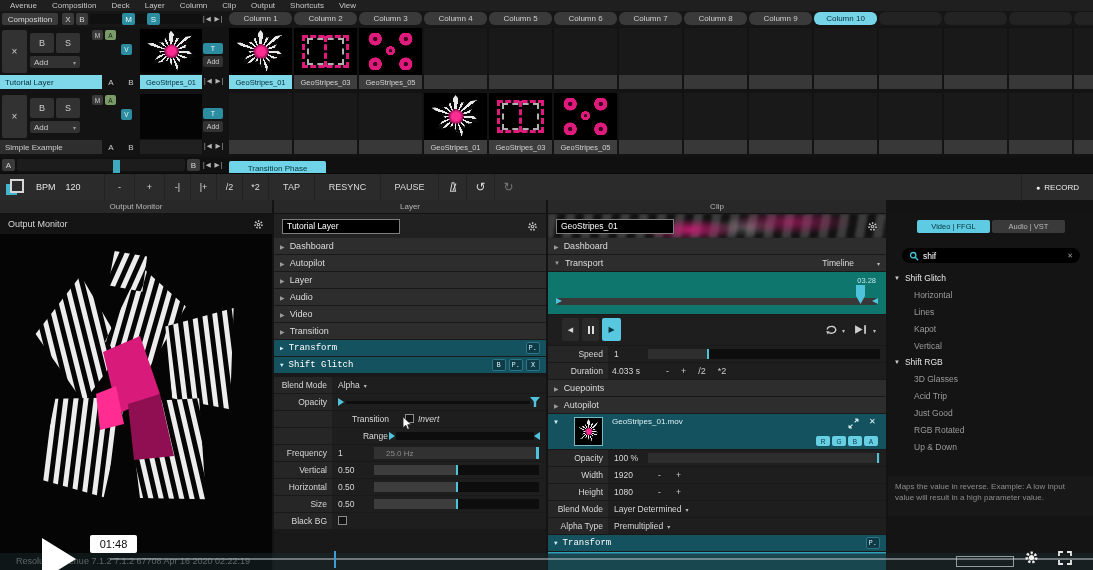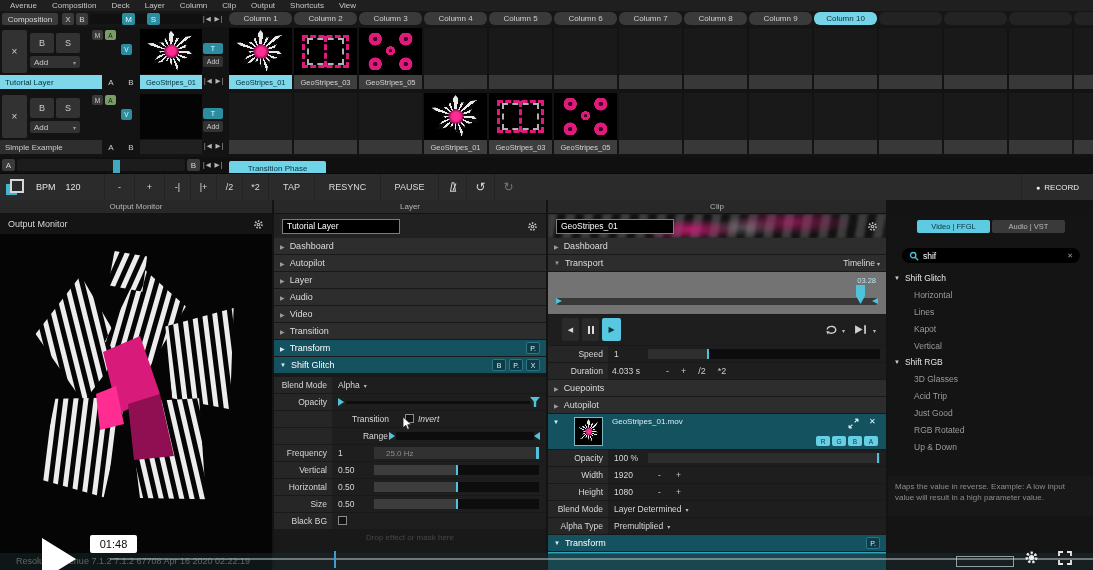--- a/index.html
+++ b/index.html
@@ -126,21 +126,21 @@
 
   
   #p-layer { left:274px; width:272px; background:#191919; }
   #p-clip { left:548px; width:338px; background:#191919; }
   .namerow { height:24px; background:#212121; display:flex; align-items:center; padding:0 8px; position:relative; }
   .nameinput { width:118px; height:15px; background:#000; border:1px solid #7d7d7d; color:#fff; font-size:8.5px;
                display:flex; align-items:center; padding:0 4px; position:relative; z-index:2; }
   .sect { height:16px; background:#2d2d2d; margin-bottom:1px; display:flex; align-items:center; gap:5px;
           padding:0 6px; color:#dcdcdc; font-size:9px; position:relative; }
   .sect .tri { color:#9a9a9a; font-size:6px; }
-  .sect.teal { background:#15525f; color:#fff; }
+  .sect.teal { background:#15525f; color:#fff;font-family:Liberation Mono, monospace; }
   .sect.teal .tri { color:#cfeef5; }
   .mini { min-width:14px; height:12px; background:#0e3b46; border:1px solid #2d7487; border-radius:2px; color:#cfeef5;
           font-size:7px; display:flex; align-items:center; justify-content:center; padding:0 2px; }
   .mgroup { margin-left:auto; display:flex; gap:3px; }
   .prow { height:16px; margin-bottom:1px; background:#1e1e1e; position:relative; font-size:8.5px; color:#d8d8d8; }
   .plabel { position:absolute; left:0; top:0; width:58px; height:100%; background:#262626;
             display:flex; align-items:center; justify-content:flex-end; padding-right:5px; }
   .plabel.cw { width:60px; }
   .pval { position:absolute; left:64px; top:0; height:100%; display:flex; align-items:center; gap:4px; }
   .ptrack { position:absolute; left:100px; top:3px; width:165px; height:10px; background:#0d0d0d; }
@@ -172,21 +172,21 @@
   .drop-hint { height:14px; display:flex; align-items:center; justify-content:center; color:#474747; font-size:8px; }
 
   
   .banner { position:absolute; inset:0; overflow:hidden;
     background:
       radial-gradient(ellipse 70px 16px at 42% 65%, rgba(216,27,123,.85), transparent 70%),
       radial-gradient(ellipse 90px 18px at 72% 35%, rgba(216,27,123,.55), transparent 70%),
       radial-gradient(ellipse 50px 14px at 58% 55%, rgba(255,255,255,.25), transparent 70%),
       repeating-linear-gradient(100deg, #3c3c3c 0 9px, #121212 9px 18px);
     filter:blur(1.5px); }
-  #tl-block { height:42px; background:#737373; position:relative; margin-bottom:1px; }
+  #tl-block { height:42px; background:#0f766e; position:relative; margin-bottom:1px; }
   .time-val { position:absolute; right:10px; top:4px; font-size:7.5px; color:#bfe2ea; }
   .tl-track { position:absolute; left:8px; right:8px; top:26px; height:7px; background:#383838; border-radius:3px; }
   .tl-head { position:absolute; left:308px; top:13px; width:9px; height:19px; background:#4fc3dc;
              clip-path:polygon(0 0,100% 0,100% 58%,50% 100%,0 58%); }
   #tp-btnrow { height:30px; background:#1e1e1e; position:relative; margin-bottom:1px; }
   .tp-btn { position:absolute; top:3px; width:17px; height:23px; background:#2a2a2a; border-radius:2px;
             color:#d8d8d8; display:flex; align-items:center; justify-content:center; font-size:7px; }
   #tp-play { left:54px; width:19px; background:#57c8e0; color:#05323c; font-size:8px; }
   #tp-back { left:14px; } #tp-pause { left:34px; }
   .pbars { width:6px; height:8px; border-left:2px solid #ddd; border-right:2px solid #ddd; }
@@ -641,42 +641,41 @@
             <div class="ptrack">
               <div class="pfill" style="width: 50%;"></div>
               <div class="pmark" style="left: calc(50% - 1px);"></div>
             </div>
           </div>
         </div>
       <div class="prow">
         <div class="plabel">Black BG</div>
         <span class="chk" style="position:absolute;left:64px;top:3px;"></span>
       </div>
-      <div class="drop-hint">Drop effect or mask here</div>
     </div>
   </div>
 
   <div class="panel" id="p-clip">
     <div class="namerow">
       <div class="banner"></div>
       <div class="nameinput">GeoStripes_01</div>
       <svg class="gear mlauto" style="position:relative;z-index:2;" viewBox="0 0 16 16">
         <circle cx="8" cy="8" r="5" fill="none" stroke="#c4c4c4" stroke-width="2.6" stroke-dasharray="2.2 2.2"></circle>
         <circle cx="8" cy="8" r="2.6" fill="#c4c4c4"></circle>
           <circle cx="8" cy="8" r="1.1" fill="#212121"></circle>
       </svg>
     </div>
     <div class="sect">
       <span class="tri">▶</span>
         <span>Dashboard</span>
     </div>
     <div class="sect">
       <span class="tri">▼</span>
         <span>Transport</span>
-      <span class="mgroup" style="gap:2px;align-items:center;">
+      <span class="mgroup" style="gap:23px;align-items:center;">
         <span style="font-size:8.5px;">Timeline</span>
         <span class="dcaret">▾</span>
       </span>
     </div>
     <div id="tl-block">
       <div class="time-val">03.28</div>
       <div class="tl-track"></div>
       <span class="tri-r" style="left:8px;top:26px;border-top-width:3.5px;border-bottom-width:3.5px;"></span>
       <span class="tri-l" style="right:8px;top:26px;border-top-width:3.5px;border-bottom-width:3.5px;"></span>
       <div class="tl-head"></div>

